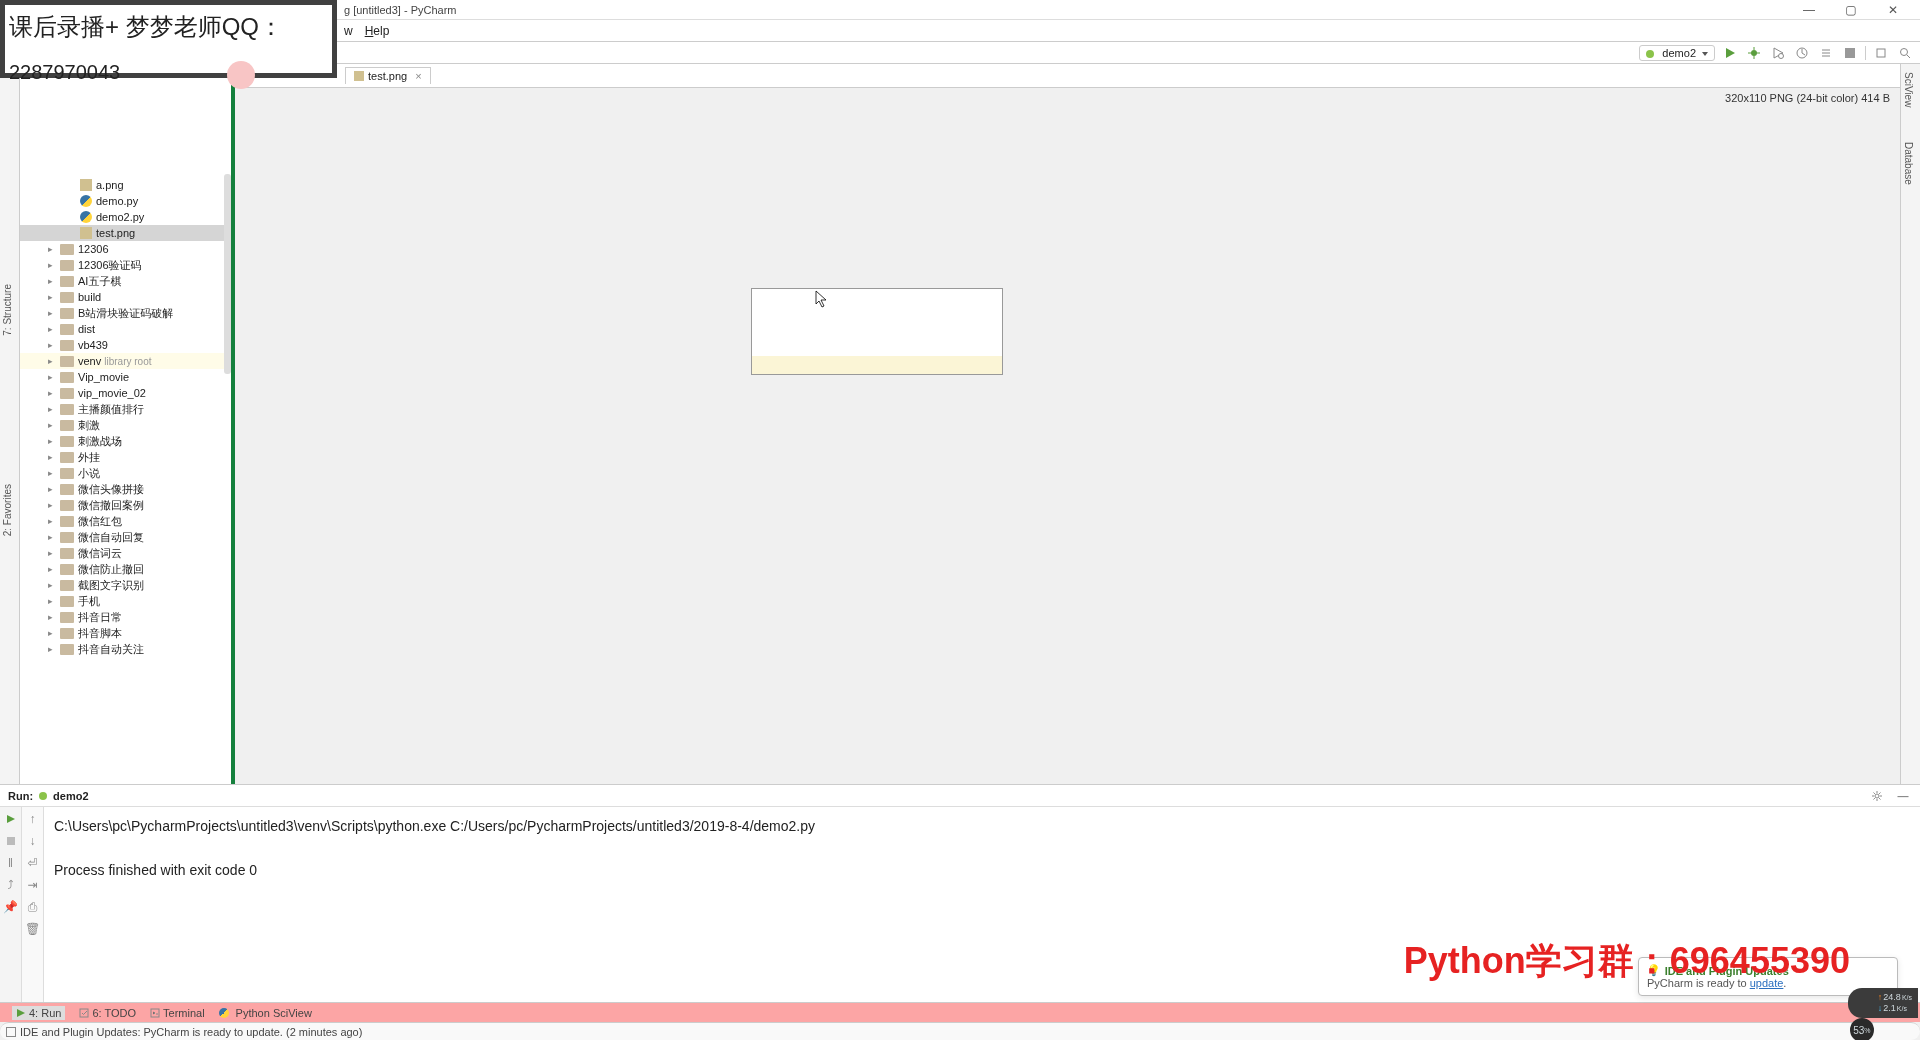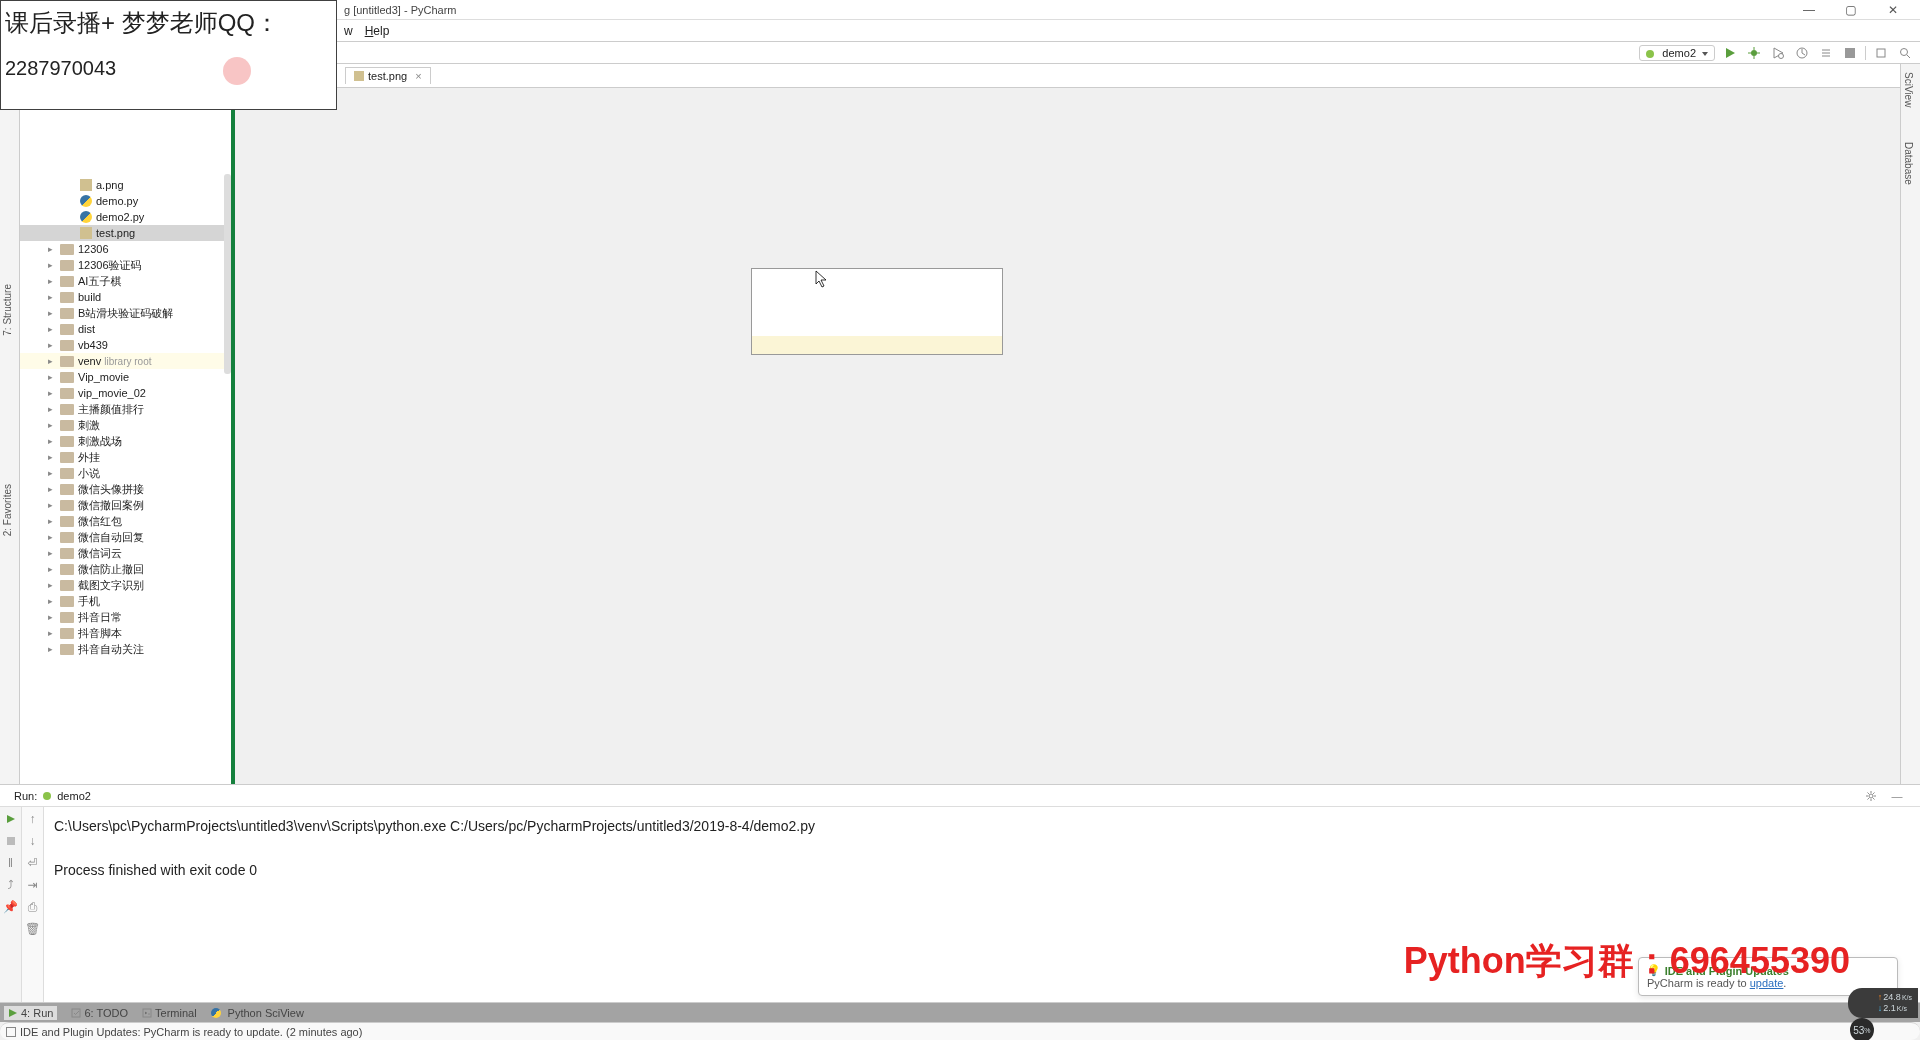--- a/index.html
+++ b/index.html
@@ -21,21 +21,21 @@
 .run-config { border: 1px solid #ccc; border-radius: 3px; padding: 1px 18px 1px 22px; font-size: 11px; position: relative; background: #fff; }
 .run-config::before { content: ""; position: absolute; left: 6px; top: 4px; width: 8px; height: 8px; border-radius: 50%; background: #8bc34a; }
 .run-config::after { content: ""; position: absolute; right: 6px; top: 6px; border-left: 3px solid transparent; border-right: 3px solid transparent; border-top: 4px solid #555; }
 .tb-icon { width: 18px; height: 18px; display: flex; align-items: center; justify-content: center; cursor: pointer; }
 .tb-play { color: #5a9e3d; }
 .tb-bug { color: #5a9e3d; }
 .tb-stop { width: 10px; height: 10px; background: #999; }
 .tb-grey { color: #888; }
 
 
-.overlay-note { position: absolute; left: 0; top: 0; width: 337px; height: 110px; background: #fff; border: 1px solid #404040; z-index: 10; padding: 6px 4px; }
+.overlay-note { position: absolute; left: 0; top: 0; width: 337px; height: 78px; background: #fff; border: 5px solid #404040; z-index: 10; padding: 6px 4px; }
 .overlay-line1 { font-size: 24px; font-weight: 400; }
 .overlay-line2 { font-size: 20px; margin-top: 18px; position: relative; }
 .pink-dot { position: absolute; left: 218px; top: 0; width: 28px; height: 28px; border-radius: 50%; background: #f8c5c5; }
 
 
 .main { display: flex; height: 720px; background: #fff; position: relative; }
 .left-gutter { width: 20px; background: #f4f4f4; border-right: 1px solid #ccc; position: relative; }
 .gutter-label { position: absolute; top: 60px; left: 2px; writing-mode: vertical-rl; font-size: 10px; color: #555; transform: rotate(180deg); }
 
 
@@ -63,33 +63,33 @@
 .image-box-inner { position: absolute; bottom: 0; left: 0; right: 0; height: 18px; background: #fbf5d6; }
 .cursor-img { position: absolute; left: 580px; top: 182px; font-size: 13px; color: #333; }
 
 
 .right-gutter { width: 20px; background: #f4f4f4; border-left: 1px solid #ccc; position: relative; }
 .right-label { position: absolute; top: 8px; left: 2px; writing-mode: vertical-rl; font-size: 10px; color: #555; }
 .right-label2 { position: absolute; top: 78px; left: 2px; writing-mode: vertical-rl; font-size: 10px; color: #555; }
 
 
 .run-panel { height: 218px; background: #fff; border-top: 1px solid #ccc; display: flex; flex-direction: column; }
-.run-header { height: 22px; display: flex; align-items: center; justify-content: space-between; padding: 0 14px; border-bottom: 1px solid #ddd; font-size: 11px; }
+.run-header { height: 22px; display: flex; align-items: center; justify-content: space-between; padding: 0 8px; border-bottom: 1px solid #ddd; font-size: 11px; font-weight: bold; }
 .run-header-left { display: flex; align-items: center; gap: 6px; }
 .run-dot { width: 8px; height: 8px; border-radius: 50%; background: #8bc34a; }
 .run-header-right { display: flex; gap: 8px; color: #888; }
 .run-body { flex: 1; display: flex; }
 .run-gutter { width: 22px; background: #f4f4f4; border-right: 1px solid #ddd; display: flex; flex-direction: column; align-items: center; gap: 6px; padding-top: 4px; }
 .run-gutter2 { width: 22px; background: #f9f9f9; border-right: 1px solid #ddd; display: flex; flex-direction: column; align-items: center; gap: 6px; padding-top: 4px; }
 .run-gutter .tb-icon, .run-gutter2 .tb-icon { width: 16px; height: 16px; }
 .run-console { flex: 1; padding: 8px 10px; font-family: Consolas, monospace; font-size: 14px; line-height: 22px; }
 .run-console .line { white-space: pre; }
 
 
-.bottom-tabs { height: 20px; background: #a3a3a3; border-top: 1px solid #ccc; display: flex; align-items: center; gap: 14px; padding-left: 4px; font-size: 11px; }
+.bottom-tabs { height: 20px; background: #fca5a5; border-top: 1px solid #ccc; display: flex; align-items: center; gap: 14px; padding-left: 12px; font-size: 11px; }
 .btab { display: flex; align-items: center; gap: 3px; cursor: pointer; color: #444; }
 .btab.active { background: #ddd; padding: 1px 4px; }
 .btab-icon { width: 10px; height: 10px; display: inline-block; }
 
 
 .status-bar { height: 18px; background: #f9f9f9; border-top: 1px solid #ccc; display: flex; align-items: center; padding-left: 6px; font-size: 11px; color: #444; gap: 4px; border-radius: 9px; }
 .status-icon { width: 10px; height: 10px; border: 1px solid #888; display: inline-block; }
 
 
 .watermark { position: absolute; right: 70px; bottom: 54px; font-size: 36px; font-weight: bold; color: #e62222; z-index: 20; }
@@ -345,20 +345,21 @@
     </div>
 
   <div class="editor-area">
     <div class="tab-row">
       <div class="tab">
         <span class="tab-icon-img"></span>
         <span>test.png</span>
         <span class="tab-close">×</span>
       </div>
     </div>
+    <div class="image-info">320x110 PNG (24-bit color) 414 B</div>
     <div class="canvas">
       <div class="image-box">
         <div class="image-box-inner"></div>
       </div>
       <div class="cursor-img">
         <svg width="14" height="18" viewBox="0 0 14 18">
             <path d="M1 1 L1 14 L4 11 L7 17 L9 16 L6 10 L11 10 Z" fill="#fff" stroke="#000" stroke-width="0.8"></path>
           </svg>
       </div>
     </div>

